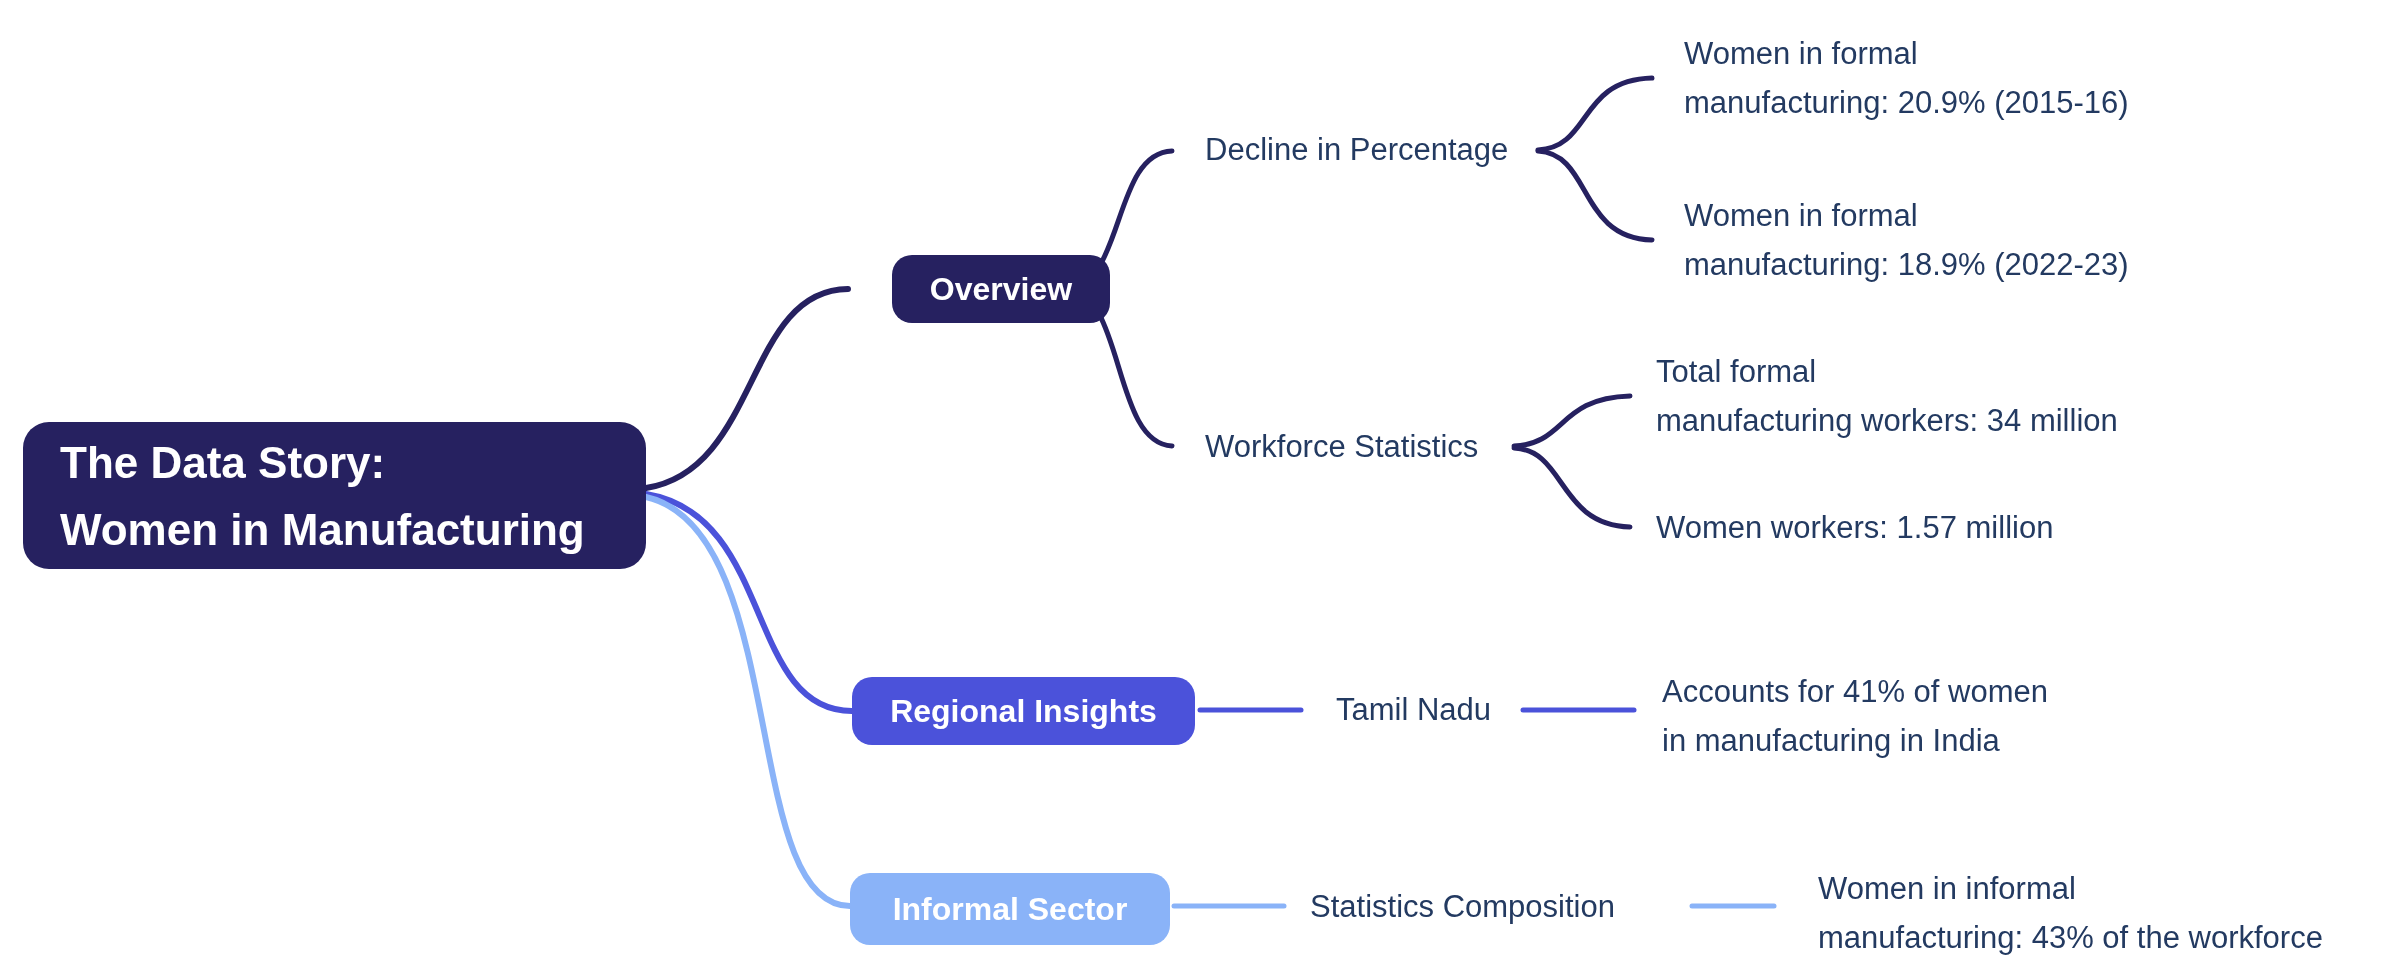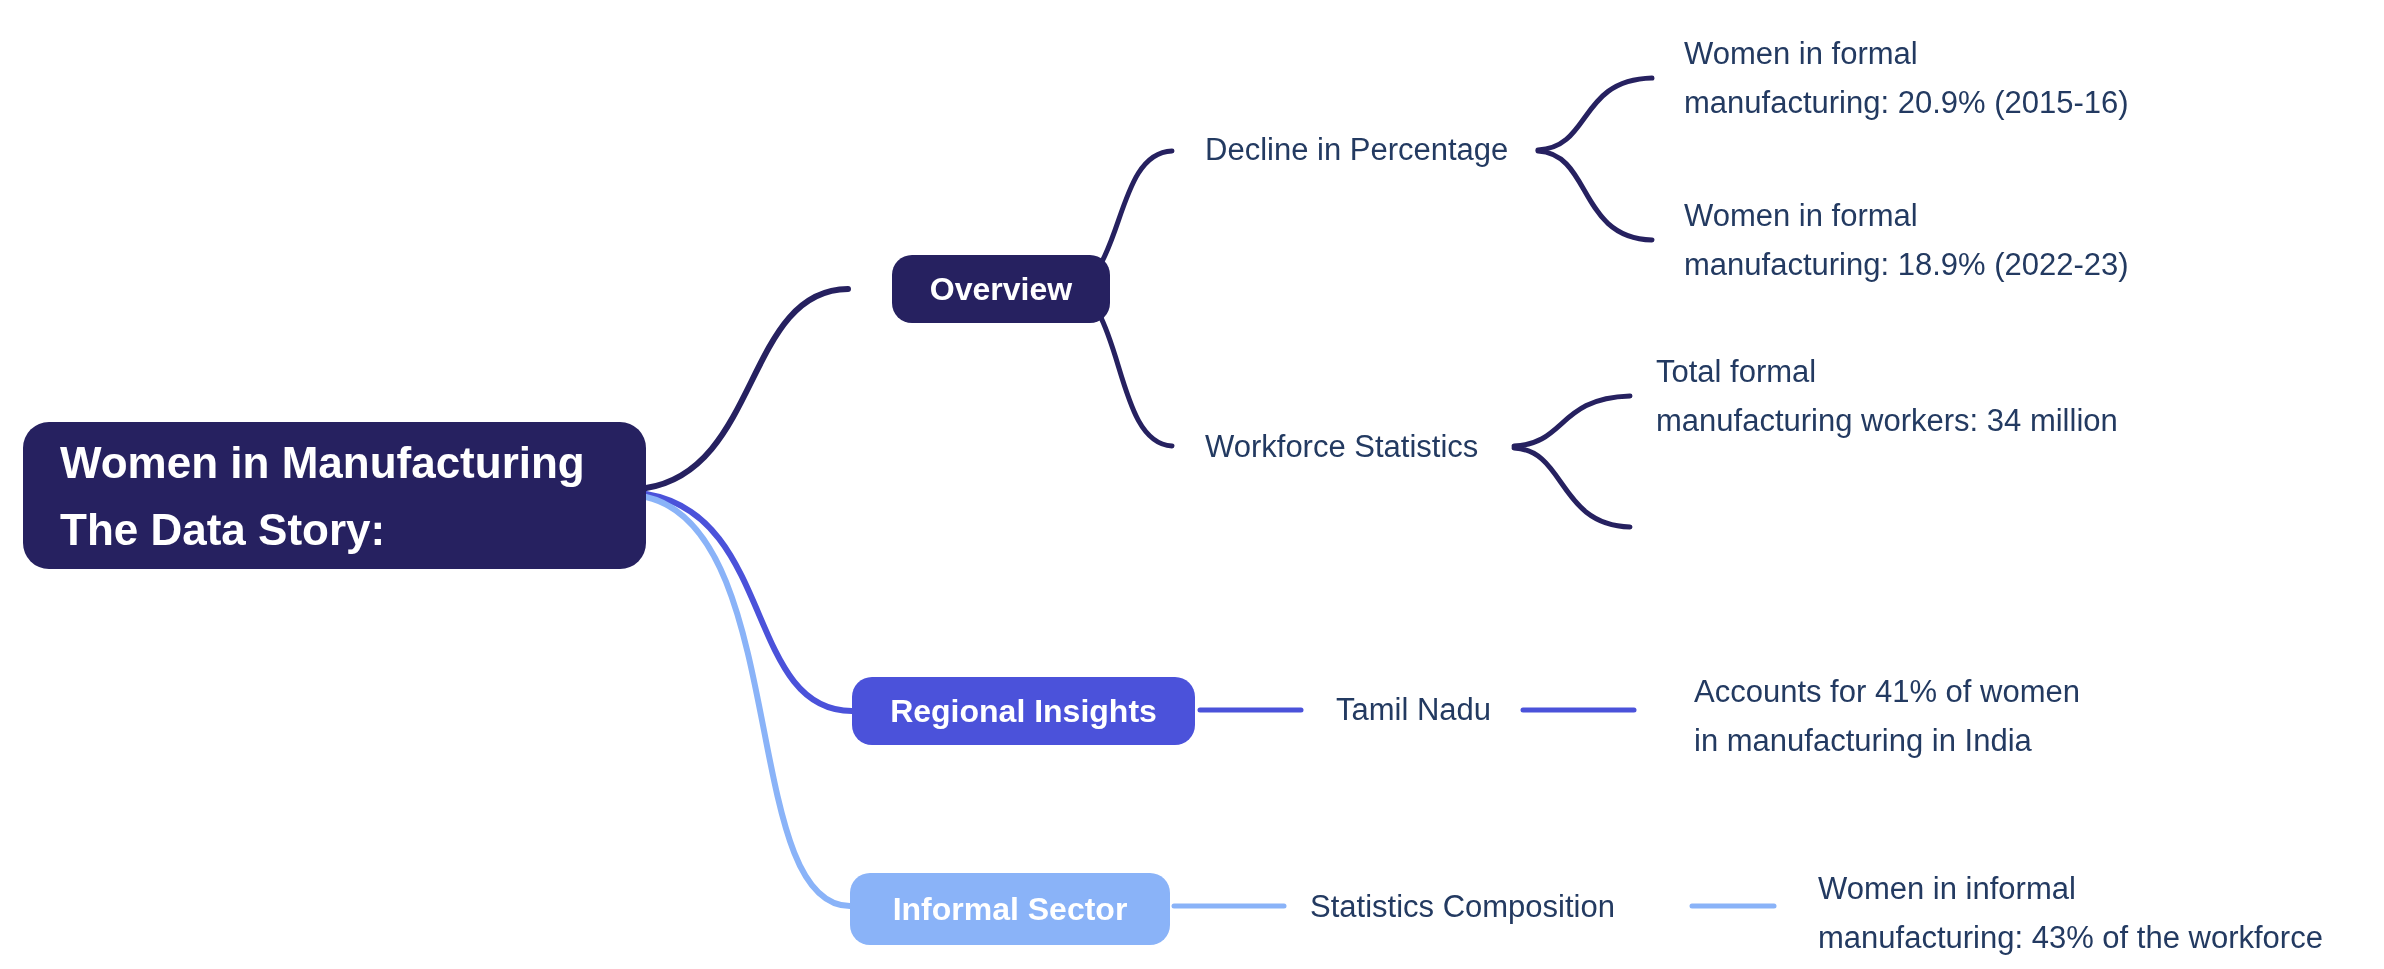--- a/index.html
+++ b/index.html
@@ -43,21 +43,21 @@
   .topic-workstats{left:1205px; top:423px;}
   .topic-tamil{left:1336px; top:686px;}
   .topic-composition{left:1310px; top:883px;}
   .leaf{
     color:var(--label); font-size:31px; line-height:49px; white-space:nowrap;
   }
   .leaf-a{left:1684px; top:29px;}
   .leaf-b{left:1684px; top:191px;}
   .leaf-c{left:1656px; top:347px;}
   .leaf-d{left:1656px; top:503px;}
-  .leaf-e{left:1662px; top:667px;margin-left:32px;}
+  .leaf-e{left:1662px; top:667px;}
   .leaf-f{left:1818px; top:864px;}
 </style>
 </head>
 <body>
 
 <div class="canvas">
 
   <svg class="connector-layer" viewBox="0 0 2384 969" xmlns="http://www.w3.org/2000/svg" aria-hidden="true">
 
     <path class="s-navy w6" d="M 646 488 C 760 470 745 290 848 289"></path>
@@ -74,22 +74,22 @@
     <path class="s-navy w5" d="M 1514 448 C 1566 450 1558 525 1630 527"></path>
 
     <path class="s-indigo w5" d="M 1200 710 L 1301 710"></path>
     <path class="s-indigo w5" d="M 1523 710 L 1634 710"></path>
 
     <path class="s-light w5" d="M 1174 906 L 1284 906"></path>
     <path class="s-light w5" d="M 1692 906 L 1774 906"></path>
   </svg>
 
   <div class="node root">
+    <div>The Data Story:</div>
     <div>Women in Manufacturing</div>
-    <div>The Data Story:</div>
   </div>
 
   <div class="node pill pill-overview">
     <span>Overview</span>
   </div>
   <div class="node pill pill-regional">
     <span>Regional Insights</span>
   </div>
   <div class="node pill pill-informal">
     <span>Informal Sector</span>
@@ -105,20 +105,23 @@
     <div>manufacturing: 20.9% (2015-16)</div>
   </div>
   <div class="node leaf leaf-b">
     <div>Women in formal</div>
     <div>manufacturing: 18.9% (2022-23)</div>
   </div>
   <div class="node leaf leaf-c">
     <div>Total formal</div>
     <div>manufacturing workers: 34 million</div>
   </div>
+  <div class="node leaf leaf-d">
+    <div>Women workers: 1.57 million</div>
+  </div>
   <div class="node leaf leaf-e">
     <div>Accounts for 41% of women</div>
     <div>in manufacturing in India</div>
   </div>
   <div class="node leaf leaf-f">
     <div>Women in informal</div>
     <div>manufacturing: 43% of the workforce</div>
   </div>
 
 </div>

